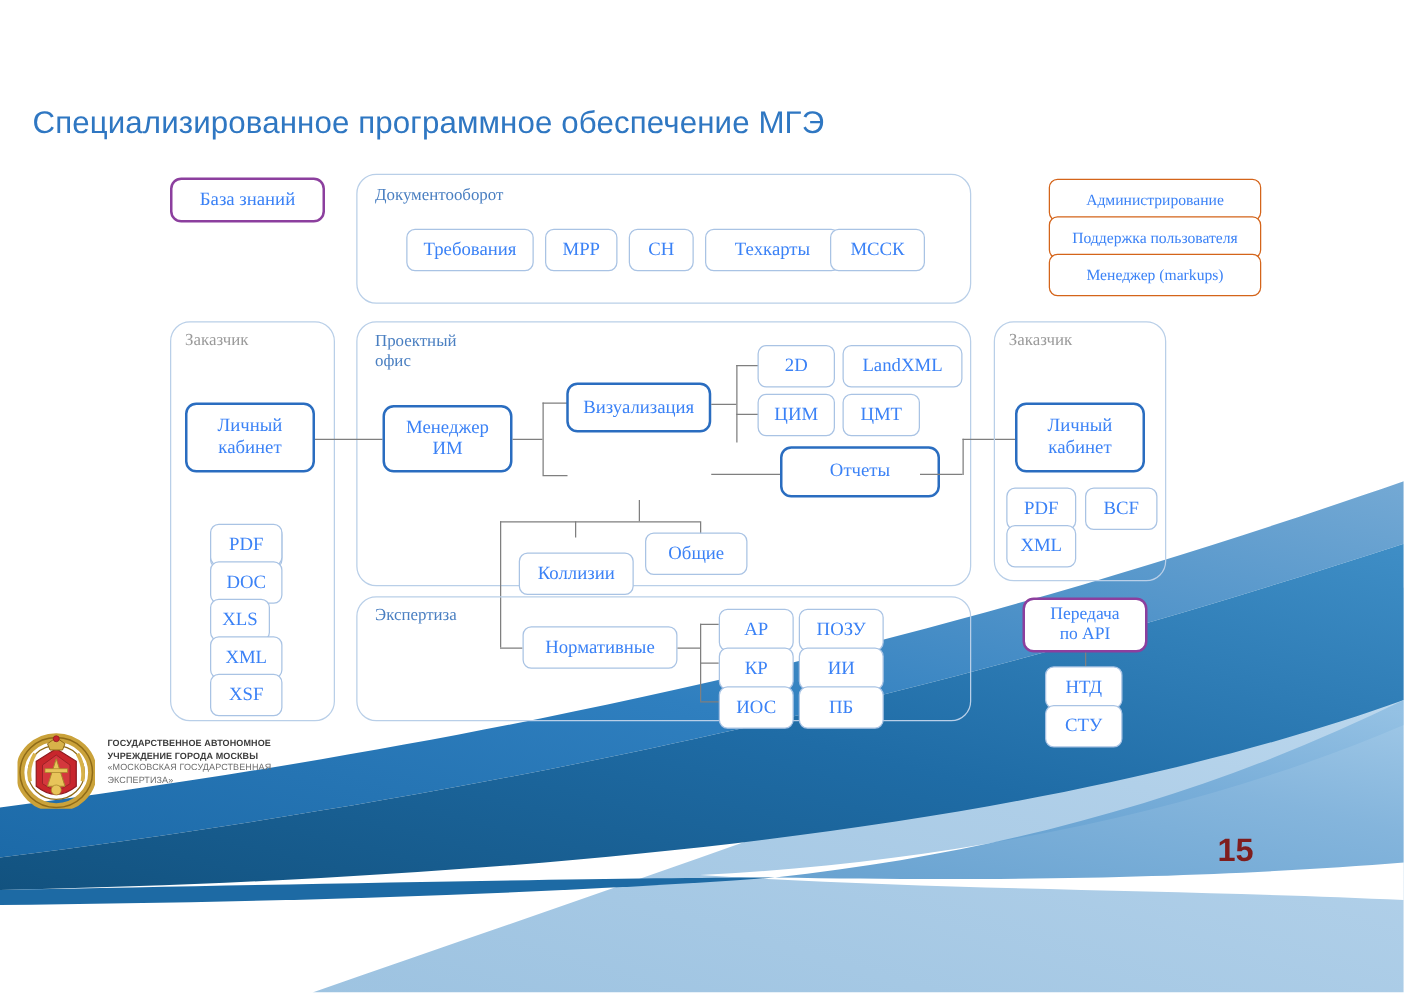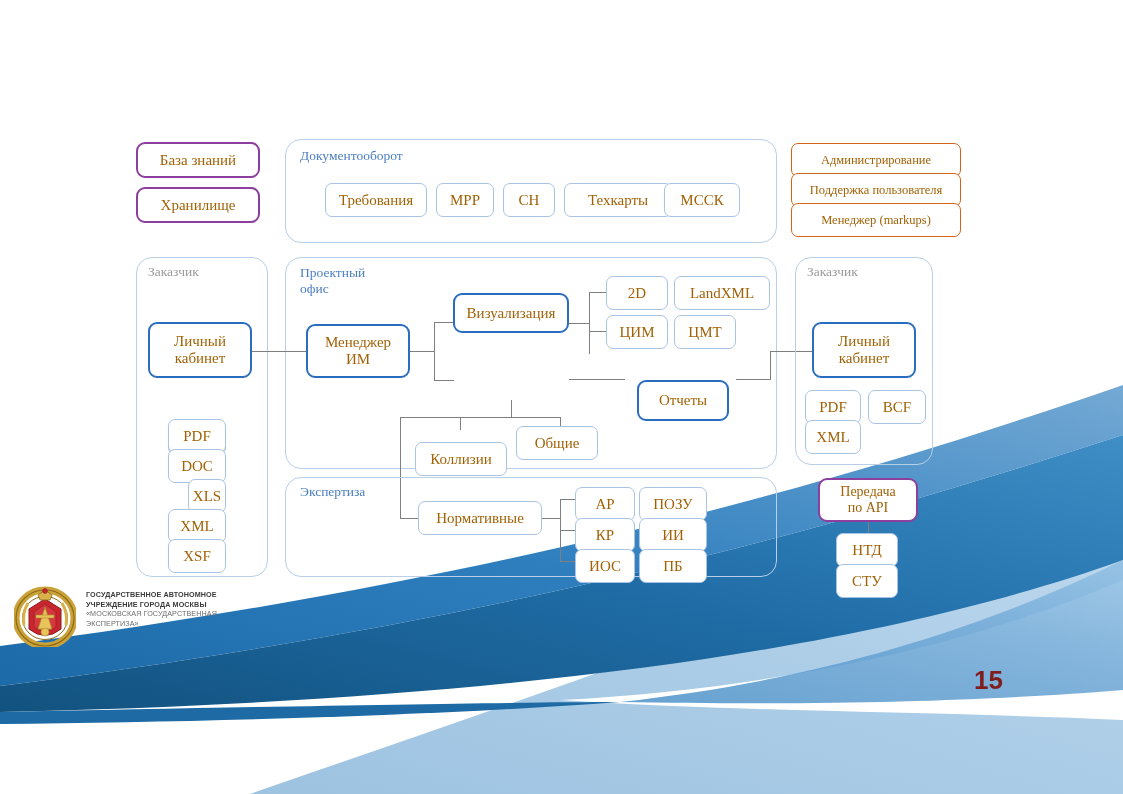--- a/index.html
+++ b/index.html
@@ -25,29 +25,29 @@
 
   
   .node{
     position:absolute;
     box-sizing:border-box;
     display:flex;align-items:center;justify-content:center;
     text-align:center;
     background:#ffffff;
     border:1px solid #a9c3e4;
     border-radius:7px;
-    color:#a16207;
+    color:#3b82f6;
     font-size:15px;
     line-height:1.12;
     padding:16px 4px;
   }
   .node.thin{border:1px solid #a9c3e4;}
   .node.blue{border:2px solid #2a6dc0;border-radius:9px;}
   .node.purple{border:2px solid #8c3f9e;border-radius:9px;}
-  .node.orange{border:1.6px solid #d4641a;border-radius:7px;font-size:12.5px;}
+  .node.orange{border:1.6px solid #d4641a;border-radius:7px;font-size:12.5px;margin-left:48px;}
 
   
   .panel{
     position:absolute;
     box-sizing:border-box;
     border:1px solid #b9cfe8;
     border-radius:16px;
     background:transparent;
   }
   .panel-label{
@@ -117,74 +117,74 @@
 
     <path d="M0,686 C520,620 860,520 1123,435 L1123,560 C900,640 560,700 0,712 Z" fill="url(#gB)"></path>
 
     <path d="M560,700 C760,690 960,650 1123,580 L1123,720 C960,712 740,712 560,700 Z" fill="#ffffff"></path>
 
     <path d="M1123,560 C980,630 820,680 620,702 C840,706 1000,700 1123,690 Z" fill="url(#gC)" opacity="0.85"></path>
 
     <path d="M0,712 C300,706 520,702 620,702 C430,716 200,722 0,724 Z" fill="#1d6aa4"></path>
   </svg>
 
+  <div class="title">Специализированное программное обеспечение МГЭ</div>
 
   <div class="node purple" style="left:136px;top:142px;width:124px;height:32px;">База знаний</div>
-  <div class="node purple" style="left:136px;top:187px;width:124px;height:32px;">Хранилище</div>
 
   <div class="panel" style="left:285px;top:139px;width:492px;height:104px;"></div>
   <div class="panel-label" style="left:300px;top:148px;">Документооборот</div>
   <div class="node thin" style="left:325px;top:183px;width:102px;height:32px;">Требования</div>
   <div class="node thin" style="left:436px;top:183px;width:58px;height:32px;">МРР</div>
   <div class="node thin" style="left:503px;top:183px;width:52px;height:32px;">СН</div>
   <div class="node thin" style="left:564px;top:183px;width:108px;height:32px;">Техкарты</div>
   <div class="node thin" style="left:664px;top:183px;width:76px;height:32px;">МССК</div>
 
   <div class="node orange" style="left:791px;top:143px;width:170px;height:21px;">Администрирование</div>
   <div class="node orange" style="left:791px;top:173px;width:170px;height:21px;">Поддержка пользователя</div>
   <div class="node orange" style="left:791px;top:203px;width:170px;height:21px;">Менеджер (markups)</div>
 
   <div class="panel" style="left:136px;top:257px;width:132px;height:320px;"></div>
   <div class="panel-label gray" style="left:148px;top:264px;">Заказчик</div>
   <div class="node blue" style="left:148px;top:322px;width:104px;height:56px;white-space:pre-line;">Личный кабинет</div>
   <div class="node thin" style="left:168px;top:389px;width:58px;height:24px;margin-top:32px;">IFC</div>
   <div class="node thin" style="left:168px;top:419px;width:58px;height:24px;">PDF</div>
   <div class="node thin" style="left:168px;top:449px;width:58px;height:24px;">DOC</div>
-  <div class="node thin" style="left:168px;top:479px;width:38px;height:24px;margin-left:20px;">XLS</div>
+  <div class="node thin" style="left:168px;top:479px;width:48px;height:24px;">XLS</div>
   <div class="node thin" style="left:168px;top:509px;width:58px;height:24px;">XML</div>
   <div class="node thin" style="left:168px;top:539px;width:58px;height:24px;">XSF</div>
 
   <div class="panel" style="left:285px;top:257px;width:492px;height:212px;"></div>
   <div class="panel-label" style="left:300px;top:265px;">Проектный
 офис</div>
 
   <div class="ln lnh" style="left:252px;top:351px;width:54px;"></div>
 
   <div class="node blue" style="left:306px;top:324px;width:104px;height:54px;white-space:pre-line;">Менеджер
 ИМ</div>
 
   <div class="ln lnh" style="left:410px;top:351px;width:24px;"></div>
   <div class="ln lnv" style="left:434px;top:322px;height:58px;"></div>
   <div class="ln lnh" style="left:434px;top:322px;width:20px;"></div>
   <div class="ln lnh" style="left:434px;top:380px;width:20px;"></div>
 
-  <div class="node blue" style="left:453px;top:293px;width:116px;height:40px;text-align:right;">Визуализация</div>
+  <div class="node blue" style="left:453px;top:306px;width:116px;height:40px;text-align:right;">Визуализация</div>
 
   <div class="ln lnh" style="left:569px;top:323px;width:20px;"></div>
   <div class="ln lnv" style="left:589px;top:292px;height:62px;"></div>
   <div class="ln lnh" style="left:589px;top:292px;width:18px;"></div>
   <div class="ln lnh" style="left:589px;top:331px;width:18px;"></div>
 
   <div class="node thin" style="left:606px;top:276px;width:62px;height:31px;">2D</div>
   <div class="node thin" style="left:674px;top:276px;width:96px;height:31px;">LandXML</div>
   <div class="node thin" style="left:606px;top:315px;width:62px;height:31px;">ЦИМ</div>
   <div class="node thin" style="left:674px;top:315px;width:62px;height:31px;">ЦМТ</div>
 
   <div class="ln lnh" style="left:569px;top:379px;width:56px;"></div>
-  <div class="node blue" style="left:624px;top:380px;width:92px;height:41px;margin-left:13px;">Отчеты</div>
+  <div class="node blue" style="left:624px;top:357px;width:128px;height:41px;">Отчеты</div>
 
   <div class="ln lnh" style="left:736px;top:379px;width:34px;"></div>
   <div class="ln lnv" style="left:770px;top:351px;height:29px;"></div>
   <div class="ln lnh" style="left:770px;top:351px;width:42px;"></div>
 
   <div class="ln lnv" style="left:511px;top:400px;height:17px;"></div>
   <div class="ln lnh" style="left:400px;top:417px;width:160px;"></div>
   <div class="ln lnv" style="left:460px;top:417px;height:13px;"></div>
   <div class="ln lnv" style="left:560px;top:417px;height:13px;"></div>
   <div class="ln lnv" style="left:400px;top:417px;height:101px;"></div>

